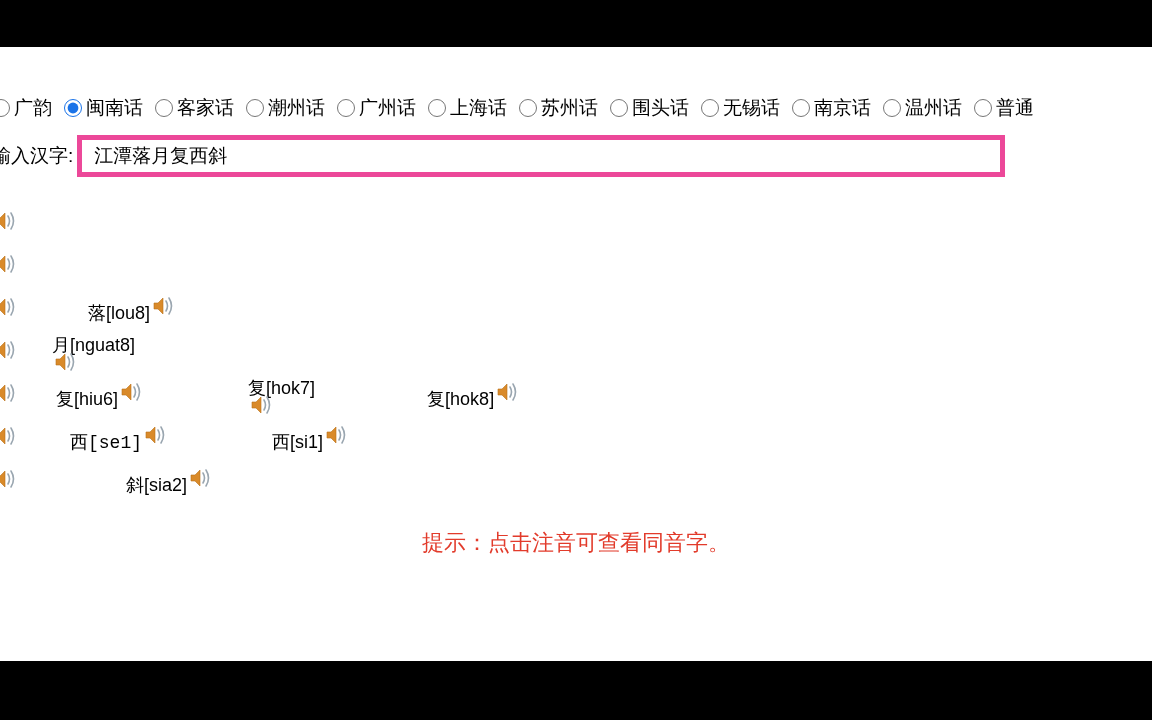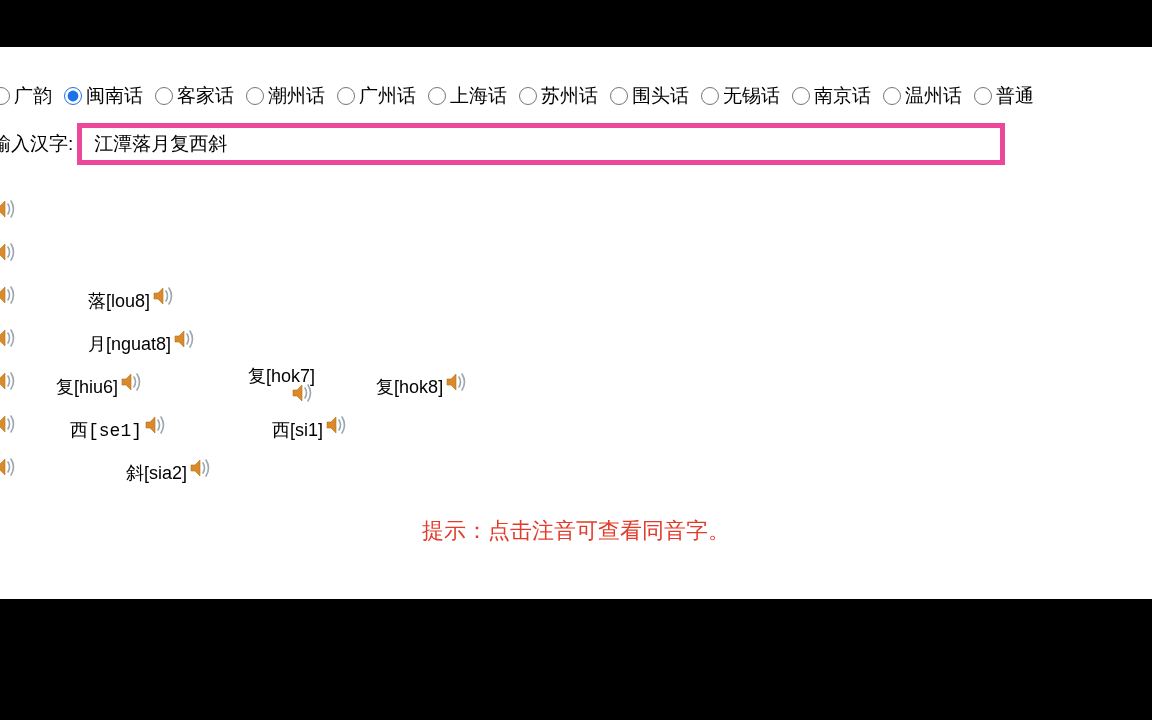--- a/index.html
+++ b/index.html
@@ -6,23 +6,23 @@
   body {
     font-family: "Microsoft YaHei", Arial, sans-serif;
     font-size: 17px;
     background: #000;
     width: 1152px;
     height: 720px;
     overflow: hidden;
   }
   .page {
     background: #fff;
-    height: 552px;
+    height: 614px;
     margin-top: 47px;
-    padding-top: 36px;
+    padding-top: 48px;
     position: relative;
     overflow: hidden;
   }
   .dialects {
     display: flex;
     align-items: center;
     gap: 4px;
     white-space: nowrap;
     margin-left: -8px;
   }
@@ -78,21 +78,21 @@
     display: flex;
     align-items: center;
     height: 43px;
   }
   .cell-left {
     display: flex;
     align-items: center;
   }
   .cell-body {
     display: flex;
-    align-items: flex-end;
+    align-items: flex-start;
   }
   .reading {
     font-size: 18px;
     color: #000;
     white-space: nowrap;
     cursor: pointer;
   }
   .speaker {
     display: inline-block;
     width: 24px;
@@ -223,21 +223,21 @@
         <span class="cell-left">
           <span class="reading"></span>
           <span class="speaker">
             <svg viewBox="0 0 24 22">
               <path d="M2 8 L6 8 L11 3 L11 19 L6 14 L2 14 Z" fill="#d98a2a" stroke="#b87018" stroke-width="0.6"></path>
               <path d="M14 6 Q17 11 14 16" fill="none" stroke="#9aa6b0" stroke-width="1.6" stroke-linecap="round"></path>
               <path d="M17 3 Q22 11 17 19" fill="none" stroke="#9aa6b0" stroke-width="1.6" stroke-linecap="round"></path>
             </svg>
           </span>
         </span>
-        <span class="cell-body" style="margin-left: 70px;">
+        <span class="cell-body" style="margin-left: 34px; flex-direction: column;">
           <span class="reading">月[nguat8]</span>
           <span class="speaker">
             <svg viewBox="0 0 24 22">
               <path d="M2 8 L6 8 L11 3 L11 19 L6 14 L2 14 Z" fill="#d98a2a" stroke="#b87018" stroke-width="0.6"></path>
               <path d="M14 6 Q17 11 14 16" fill="none" stroke="#9aa6b0" stroke-width="1.6" stroke-linecap="round"></path>
               <path d="M17 3 Q22 11 17 19" fill="none" stroke="#9aa6b0" stroke-width="1.6" stroke-linecap="round"></path>
             </svg>
           </span>
         </span>
       </div>
@@ -265,21 +265,21 @@
         <span class="cell-body" style="margin-left: 104px; flex-direction: column;">
           <span class="reading">复[hok7]</span>
           <span class="speaker">
             <svg viewBox="0 0 24 22">
               <path d="M2 8 L6 8 L11 3 L11 19 L6 14 L2 14 Z" fill="#d98a2a" stroke="#b87018" stroke-width="0.6"></path>
               <path d="M14 6 Q17 11 14 16" fill="none" stroke="#9aa6b0" stroke-width="1.6" stroke-linecap="round"></path>
               <path d="M17 3 Q22 11 17 19" fill="none" stroke="#9aa6b0" stroke-width="1.6" stroke-linecap="round"></path>
             </svg>
           </span>
         </span>
-        <span class="cell-body" style="margin-left: 61px;">
+        <span class="cell-body" style="margin-left: 112px;">
           <span class="reading">复[hok8]</span>
           <span class="speaker">
             <svg viewBox="0 0 24 22">
               <path d="M2 8 L6 8 L11 3 L11 19 L6 14 L2 14 Z" fill="#d98a2a" stroke="#b87018" stroke-width="0.6"></path>
               <path d="M14 6 Q17 11 14 16" fill="none" stroke="#9aa6b0" stroke-width="1.6" stroke-linecap="round"></path>
               <path d="M17 3 Q22 11 17 19" fill="none" stroke="#9aa6b0" stroke-width="1.6" stroke-linecap="round"></path>
             </svg>
           </span>
         </span>
       </div>

